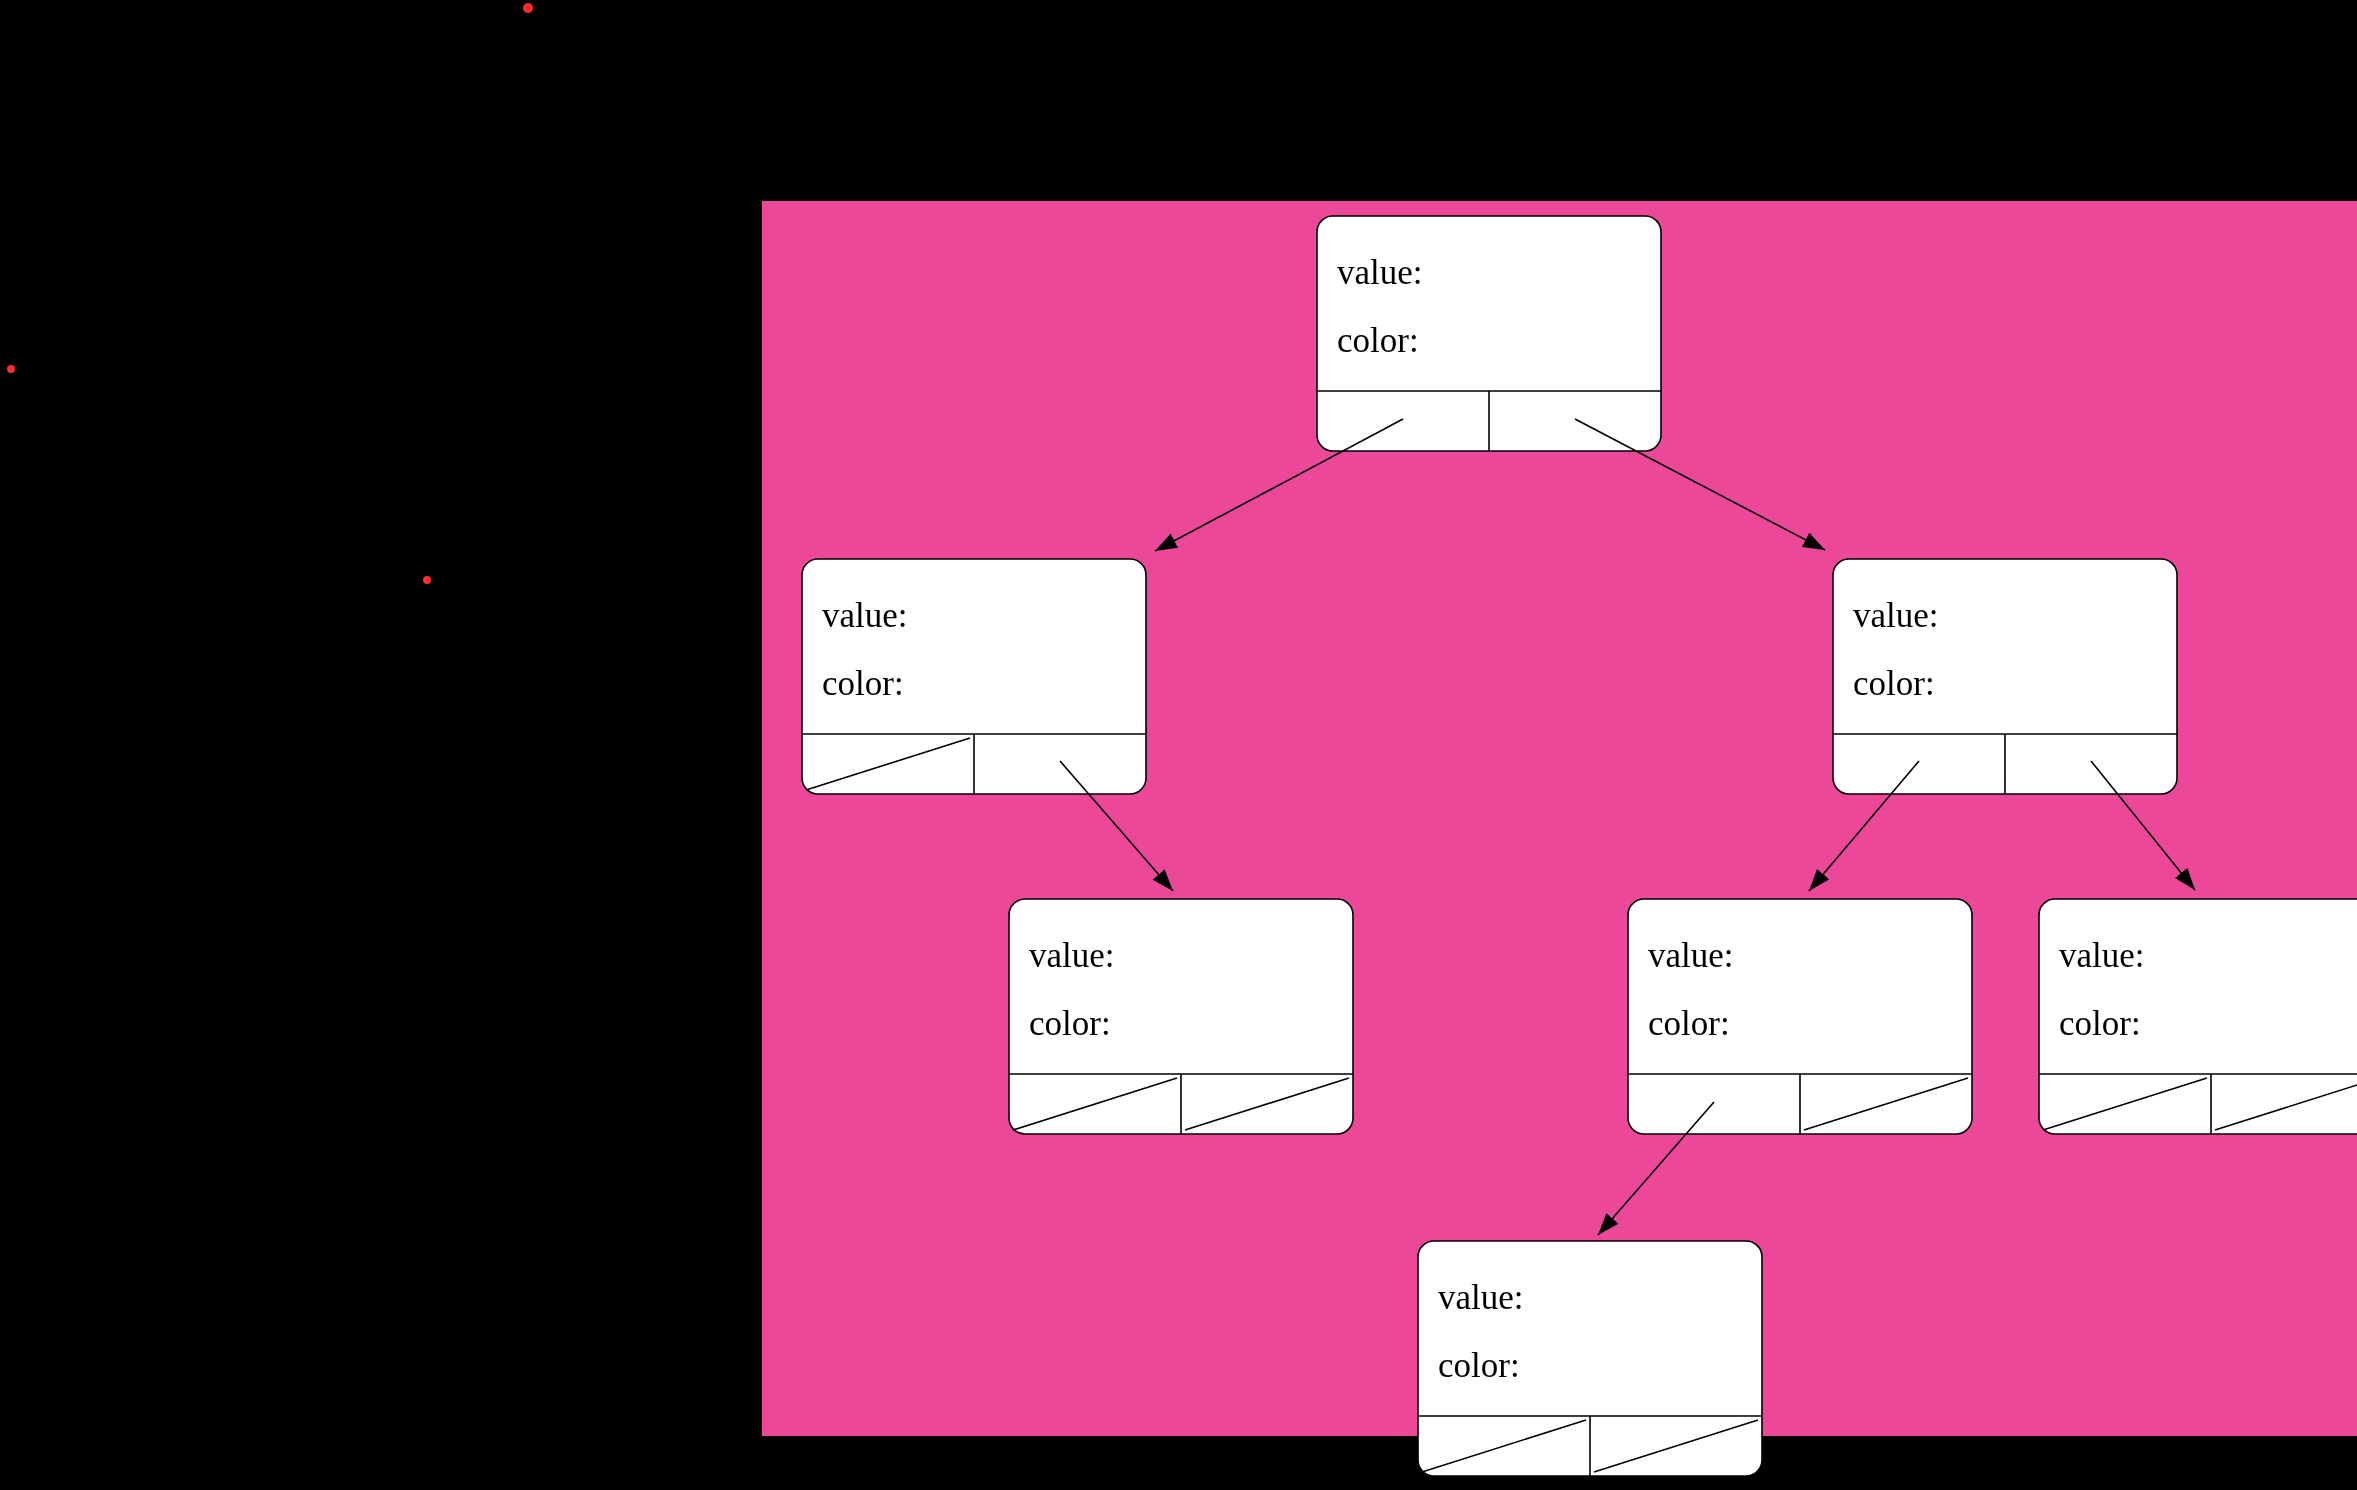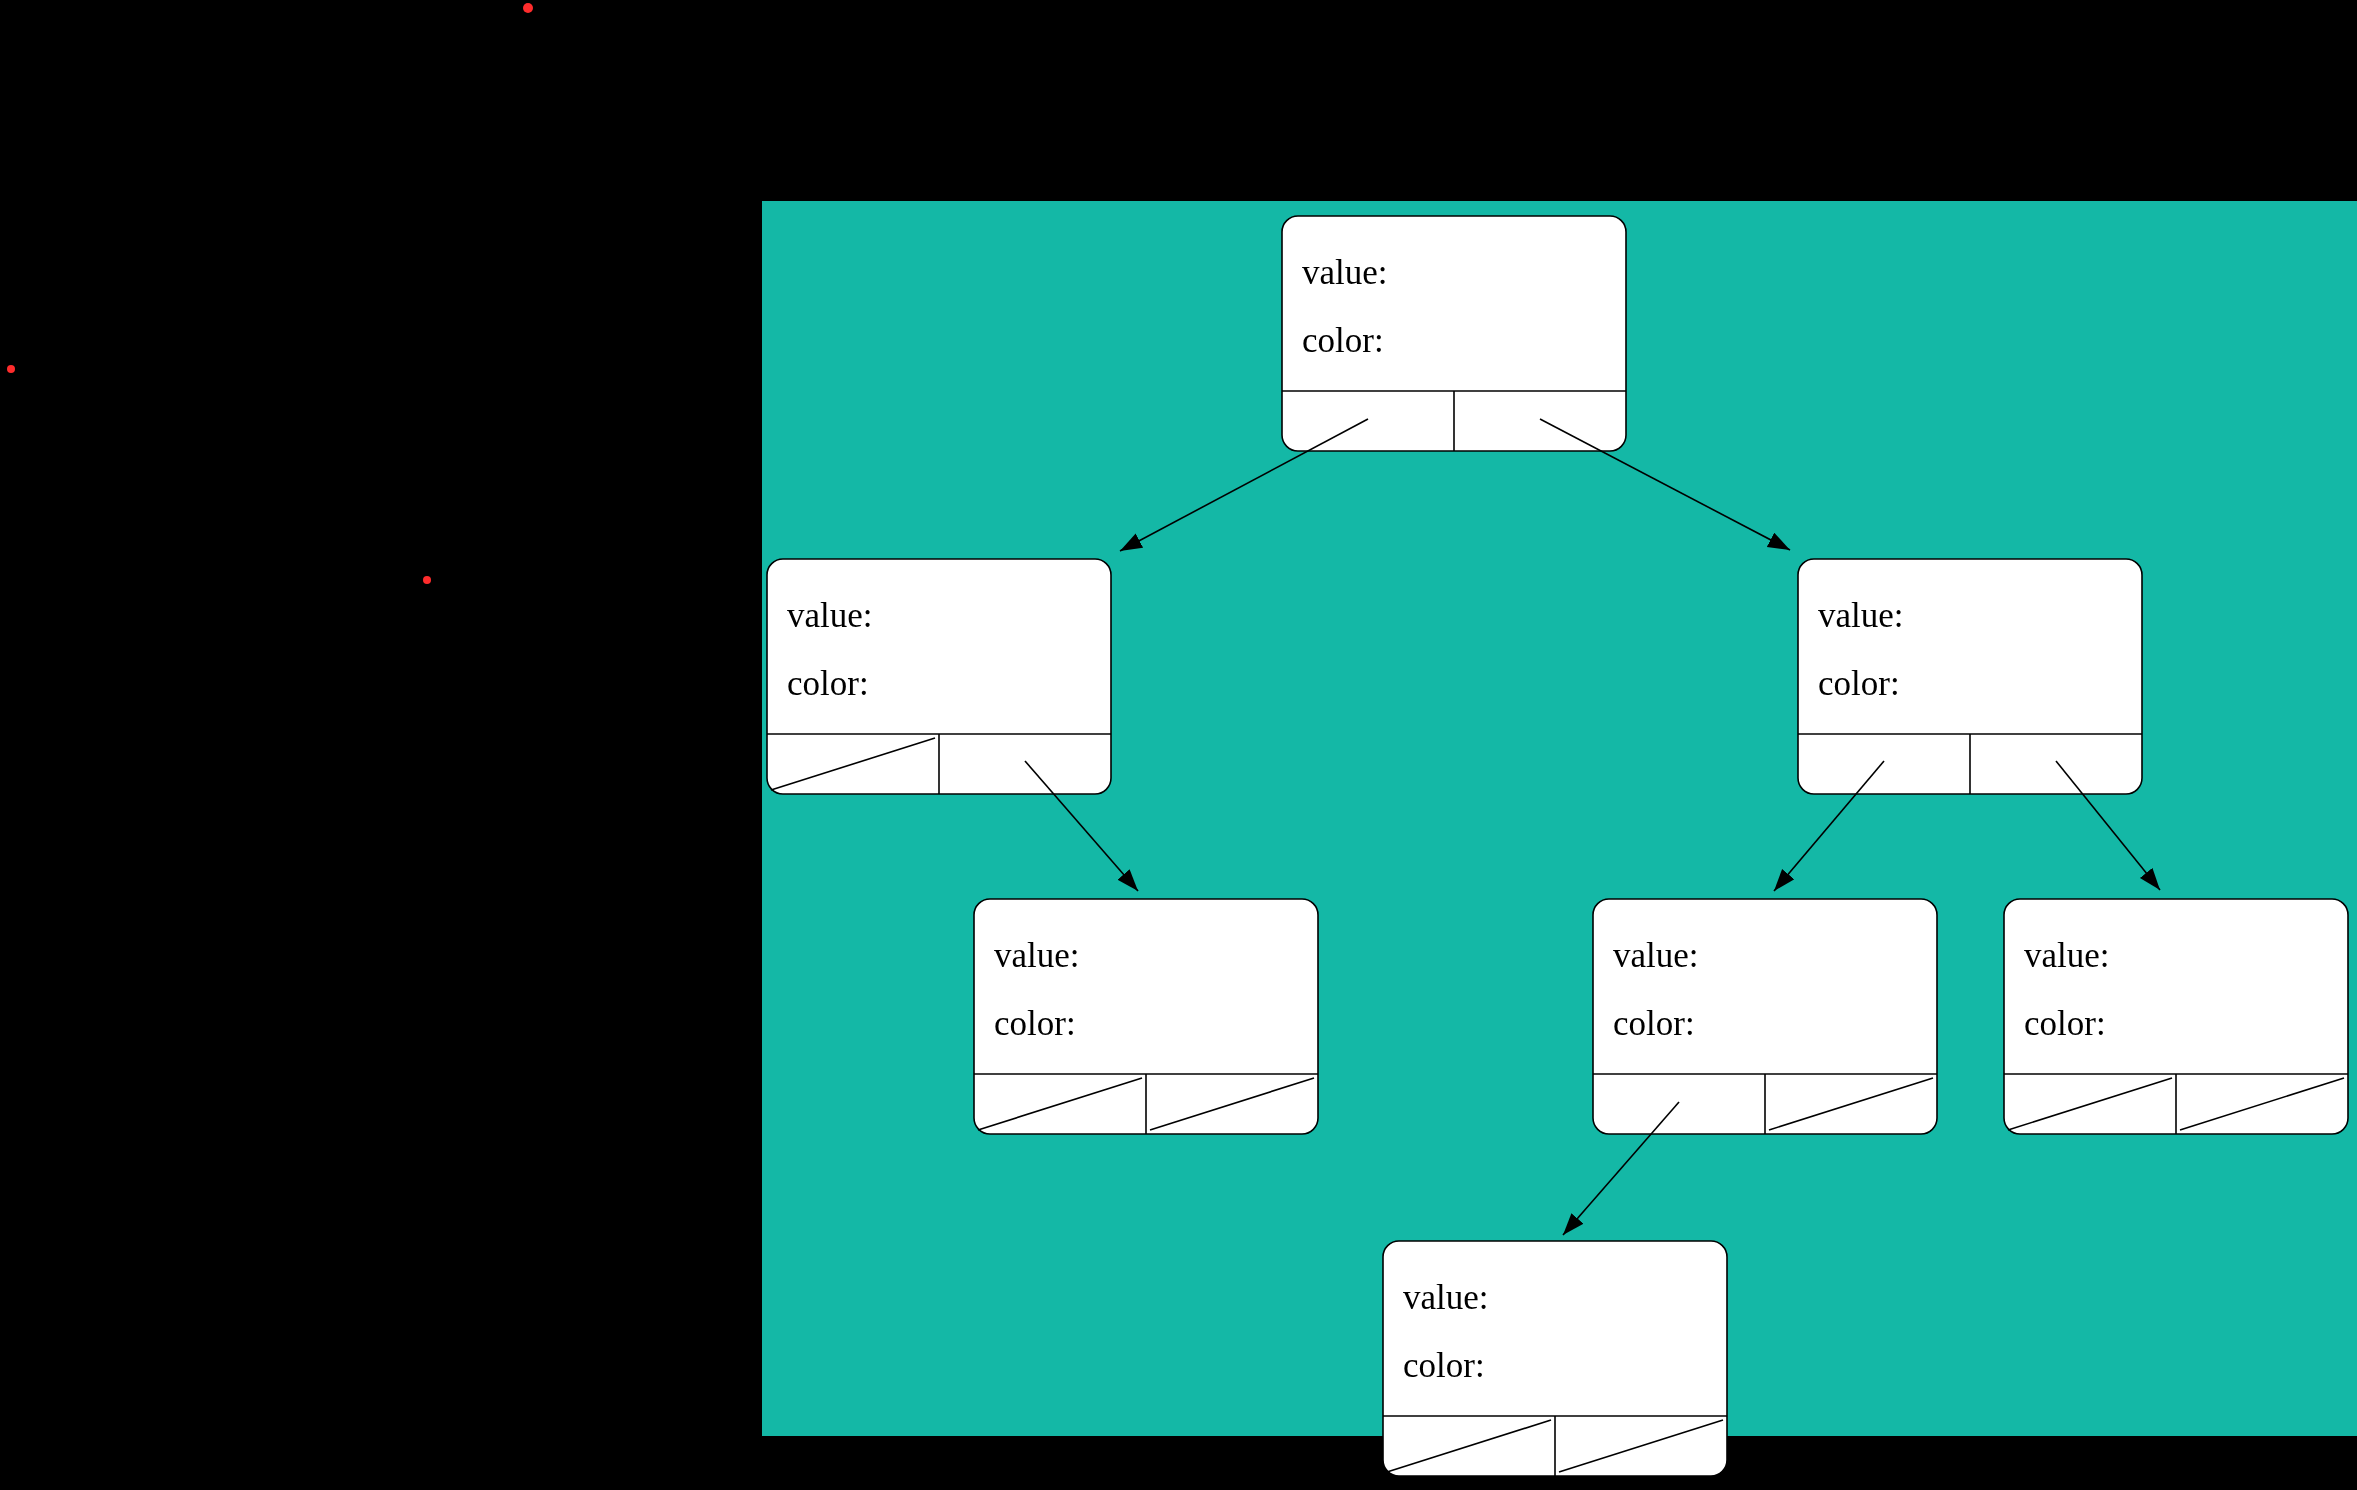--- a/index.html
+++ b/index.html
@@ -27,21 +27,21 @@
   }
   svg text {
     font-family: "Liberation Serif", serif;
     fill: #000000;
   }
 </style>
 </head>
 <body style="background: rgb(0, 0, 0);">
 
 <div class="screen">
-  <div class="canvas" style="left: 762px; top: 201px; width: 1595px; height: 1235px; background: #14b8a6;">
+  <div class="canvas" style="left: 762px; top: 201px; width: 1595px; height: 1235px; background: #ec4899; padding-left: 35px;">
     <svg xmlns="http://www.w3.org/2000/svg" width="1595" height="1289" viewBox="0 0 1595 1289">
         <defs>
           <marker id="arrowhead" markerWidth="26" markerHeight="20" refX="22" refY="8" orient="auto" markerUnits="userSpaceOnUse">
             <path d="M0,0 L22,8 L0,16 Z" fill="#000000"></path>
           </marker>
         </defs>
         <g>
           <rect x="520" y="15" width="344" height="235" rx="16" fill="#ffffff" stroke="#000000" stroke-width="1.6"></rect>
           <line x1="520" y1="190" x2="864" y2="190" stroke="#000000" stroke-width="1.6"></line>
           <line x1="692" y1="190" x2="692" y2="250" stroke="#000000" stroke-width="1.6"></line>

